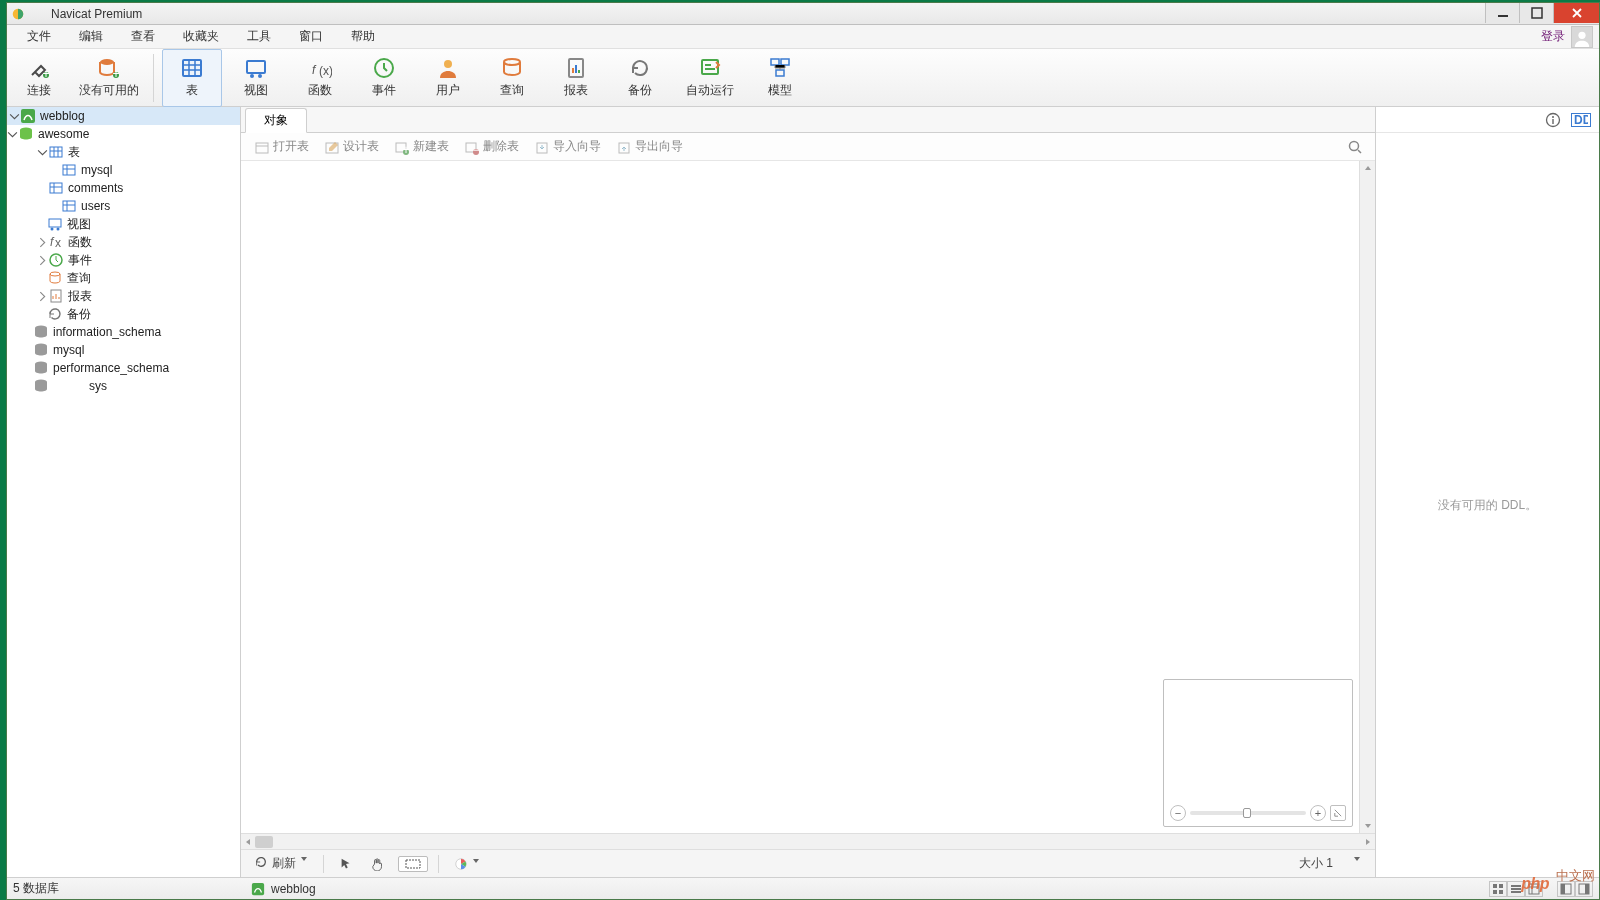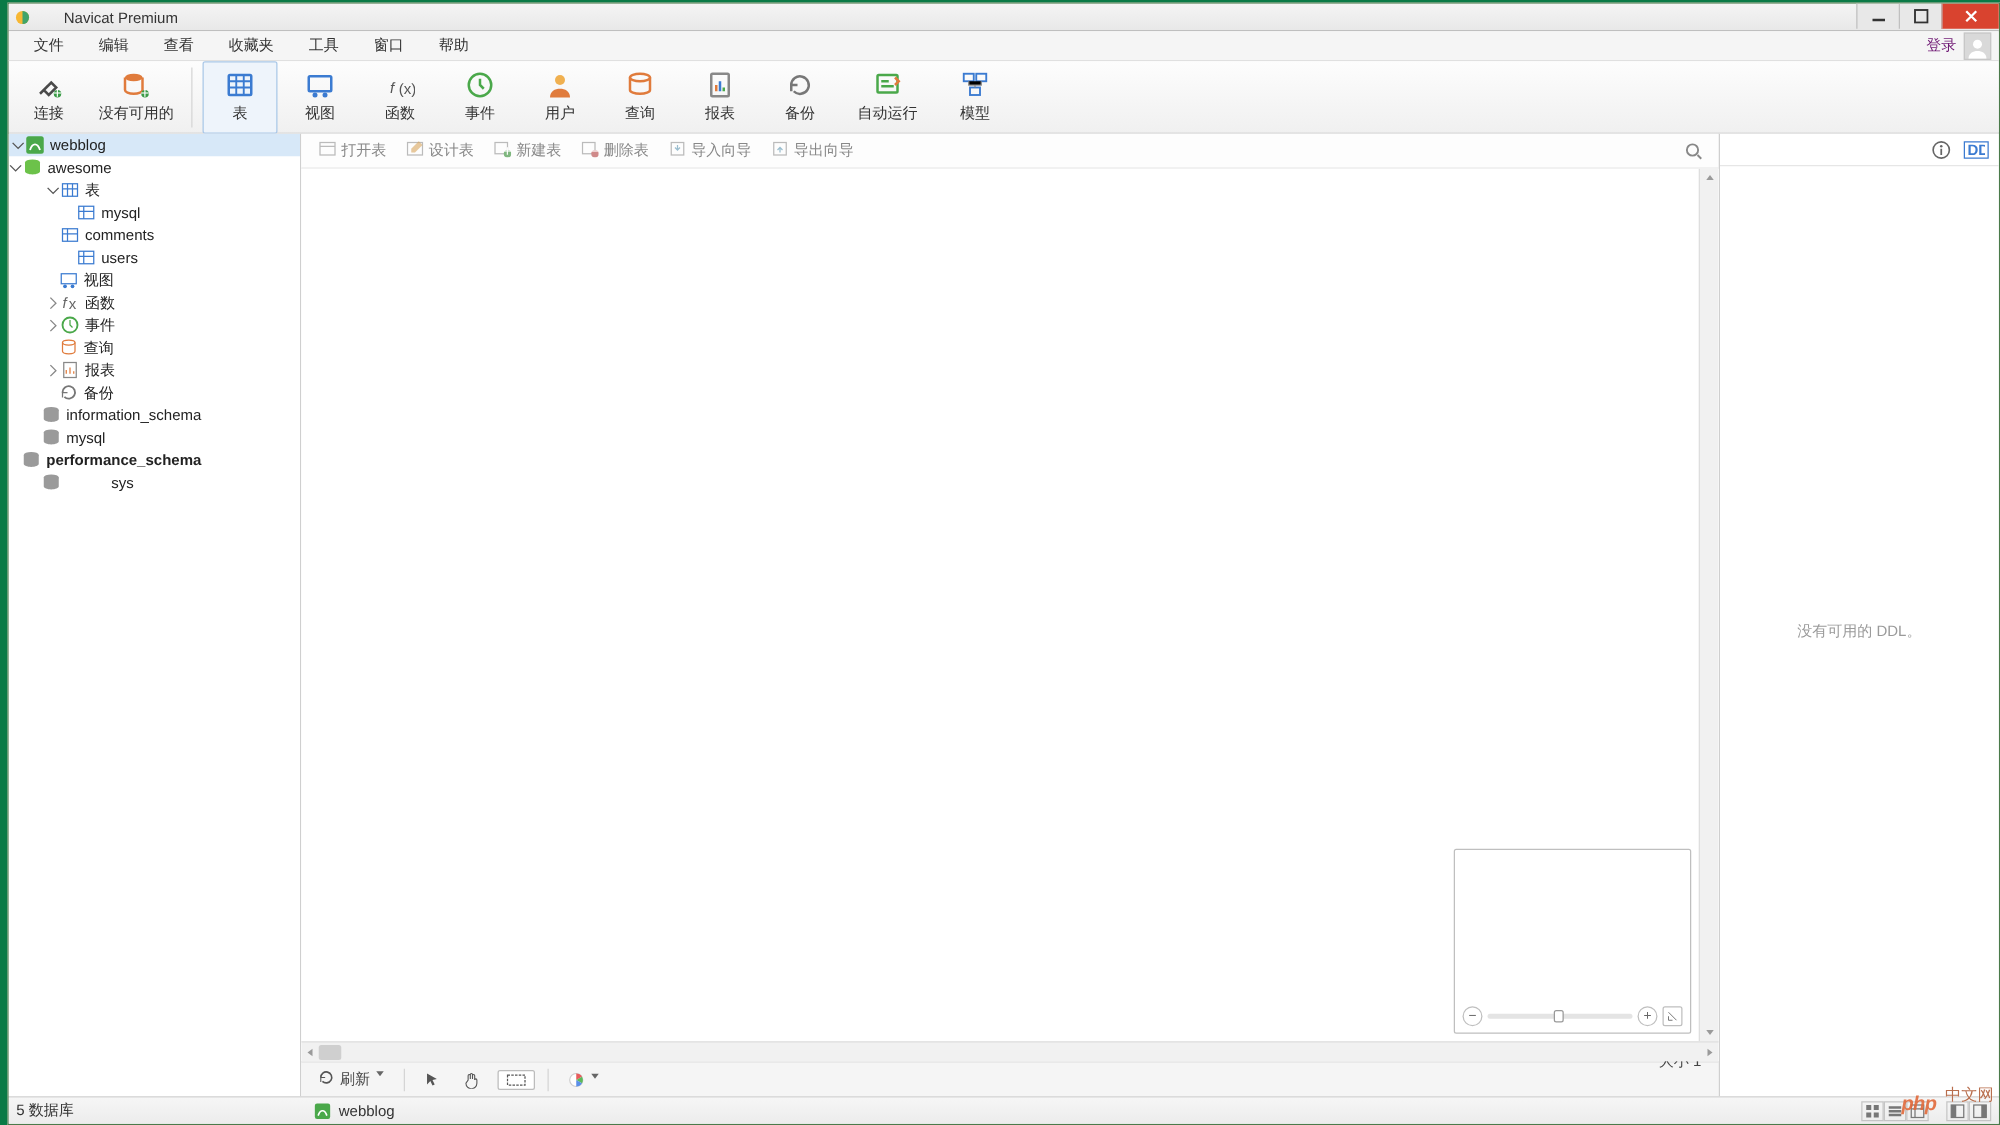--- a/index.html
+++ b/index.html
@@ -29,21 +29,21 @@
   .tree-node { display:flex; align-items:center; height:18px; line-height:18px; padding-right:4px; white-space:nowrap;}
   .tree-node .tw { width:11px; height:11px; display:flex; align-items:center; justify-content:center; flex-shrink:0; }
   .tree-node .icon { width:16px; height:16px; margin-right:4px; display:flex; align-items:center; justify-content:center; flex-shrink:0;}
   .tree-node.selected { background:#d7e8f8; }
   .tree-node.connection { font-weight: 500; }
   .tree-node .lbl { color:#222; }
   .content-area { flex:1; display:flex; flex-direction:column; min-width:0; }
   .tabbar { height:26px; border-bottom:1px solid #cfcfcf; background:#f7f7f7; display:flex; align-items:flex-end;}
   .tab { height:25px; padding:0 18px; display:flex; align-items:center; border:1px solid #cfcfcf; border-bottom:1px solid #fff; margin-bottom:-1px; background:#fff; margin-left:4px; border-top-left-radius:3px; border-top-right-radius:3px;}
   .sub-toolbar { height:28px; border-bottom:1px solid #e6e6e6; display:flex; align-items:center; padding:0 6px; background:#fdfdfd; }
-  .sub-btn { display:flex; align-items:flex-start; gap:4px; padding:2px 8px; color:#888; }
+  .sub-btn { display:flex; align-items:flex-end; gap:4px; padding:2px 8px; color:#888; }
   .sub-btn .sico { width:14px; height:14px; }
   .sub-spacer { flex:1; }
   .search-icon { width:16px; height:16px; margin-right:6px; }
   .canvas-wrap { flex:1; position:relative; background:#fff; overflow:hidden; }
   .hscroll { position:absolute; left:0; right:0; bottom:0; height:16px; background:#f1f1f1; border-top:1px solid #dedede; }
   .hscroll .thumb { position:absolute; left:14px; top:2px; width:18px; height:12px; background:#cfcfcf; border-radius:2px;}
   .hscroll .arr { position:absolute; top:0; width:14px; height:16px; display:flex; align-items:center; justify-content:center; }
   .hscroll .arr.l { left:0; } .hscroll .arr.r { right:0; }
   .vscroll { position:absolute; top:0; bottom:16px; right:0; width:16px; background:#f1f1f1; border-left:1px solid #dedede;}
   .vscroll .arr { position:absolute; left:0; width:16px; height:14px; display:flex; align-items:center; justify-content:center;}
@@ -51,21 +51,21 @@
   .minimap { position:absolute; right:22px; bottom:22px; width:190px; height:148px; background:#fff; border:1px solid #bfbfbf; border-radius:2px; }
   .minimap-zoom { position:absolute; left:6px; right:6px; bottom:4px; height:18px; display:flex; align-items:center; gap:4px; }
   .zoom-btn { width:16px;height:16px;border:1px solid #bfbfbf;border-radius:8px;display:flex;align-items:center;justify-content:center;font-size:11px;color:#666;background:#fff;}
   .zoom-track { flex:1; height:4px; background:#e4e4e4; border-radius:2px; position:relative;}
   .zoom-thumb { position:absolute; left:46%; top:-3px; width:8px; height:10px; background:#fff; border:1px solid #999; border-radius:2px;}
   .bottom-toolbar { height:28px; background:#f5f5f5; border-top:1px solid #dedede; display:flex; align-items:center; padding:0 8px; gap:8px; }
   .bt-sep { width:1px; height:18px; background:#d5d5d5; margin:0 2px;}
   .bt-btn { display:flex; gap:4px; padding:2px 4px; color:#444; border:1px solid transparent; border-radius:2px;}
   .bt-btn.framed { border-color:#bcbcbc; background:#fff; padding:2px 6px;}
   .bt-spacer{flex:1;}
-  .size-lbl{color:#444; display:flex; align-items:flex-start; gap:20px; padding-right:6px;flex-direction:column;}
+  .size-lbl{color:#444; display:flex; align-items:flex-start; gap:20px; padding-right:6px;}
   .right-panel { width:224px; border-left:1px solid #cfcfcf; background:#fff; display:flex; flex-direction:column; }
   .rp-top { height:26px; border-bottom:1px solid #e6e6e6; display:flex; align-items:center; justify-content:flex-end; padding-right:8px; gap:10px;}
   .rp-body { flex:1; display:flex; align-items:center; justify-content:center; color:#9a9a9a;}
   .statusbar { height:22px; background:linear-gradient(#f6f6f6,#ececec); border-top:1px solid #cfcfcf; display:flex; align-items:center; padding:0 6px; gap:8px; position:relative;}
   .status-left{flex:0 0 230px; color:#333;}
   .status-conn{display:flex; align-items:center; gap:6px; color:#333;}
   .status-spacer{flex:1;}
   .status-icons{display:flex; align-items:center; gap:4px;}
   .status-icons .si{width:18px;height:16px;border:1px solid transparent;display:flex;align-items:center;justify-content:center;}
   .status-icons .grp { display:flex; gap:0; } .status-icons .grp .si{border-color:#c5c5c5;}
@@ -401,41 +401,46 @@
       </div>
       <div class="tree-node" style="padding-left:26px;">
         <span class="icon">
             <svg viewBox="0 0 16 16">
               <ellipse cx="8" cy="4" rx="6" ry="2.5" fill="#9a9a9a"></ellipse>
               <path d="M2 4v7c0 1.4 2.7 2.5 6 2.5s6-1.1 6-2.5V4" fill="#9a9a9a"></path>
             </svg>
           </span>
         <span class="lbl">mysql</span>
       </div>
-      <div class="tree-node" style="padding-left:10px;font-weight:bold;">
+      <div class="tree-node" style="padding-left:26px;">
         <span class="icon">
             <svg viewBox="0 0 16 16">
               <ellipse cx="8" cy="4" rx="6" ry="2.5" fill="#9a9a9a"></ellipse>
               <path d="M2 4v7c0 1.4 2.7 2.5 6 2.5s6-1.1 6-2.5V4" fill="#9a9a9a"></path>
             </svg>
           </span>
         <span class="lbl">performance_schema</span>
       </div>
       <div class="tree-node" style="padding-left:26px;gap:36px;">
         <span class="icon">
             <svg viewBox="0 0 16 16">
               <ellipse cx="8" cy="4" rx="6" ry="2.5" fill="#9a9a9a"></ellipse>
               <path d="M2 4v7c0 1.4 2.7 2.5 6 2.5s6-1.1 6-2.5V4" fill="#9a9a9a"></path>
             </svg>
           </span>
         <span class="lbl">sys</span>
       </div>
     </div>
 
     <div class="content-area">
+      <div class="tabbar">
+        <div class="tab">
+            <span>对象</span>
+          </div>
+      </div>
       <div class="sub-toolbar">
         <div class="sub-btn">
             <span class="sico">
               <svg viewBox="0 0 14 14">
                 <rect x="1" y="2" width="12" height="10" fill="none" stroke="#bbb"></rect>
                 <path d="M1 5h12" stroke="#bbb"></path>
               </svg>
             </span>
             <span>打开表</span>
           </div>

